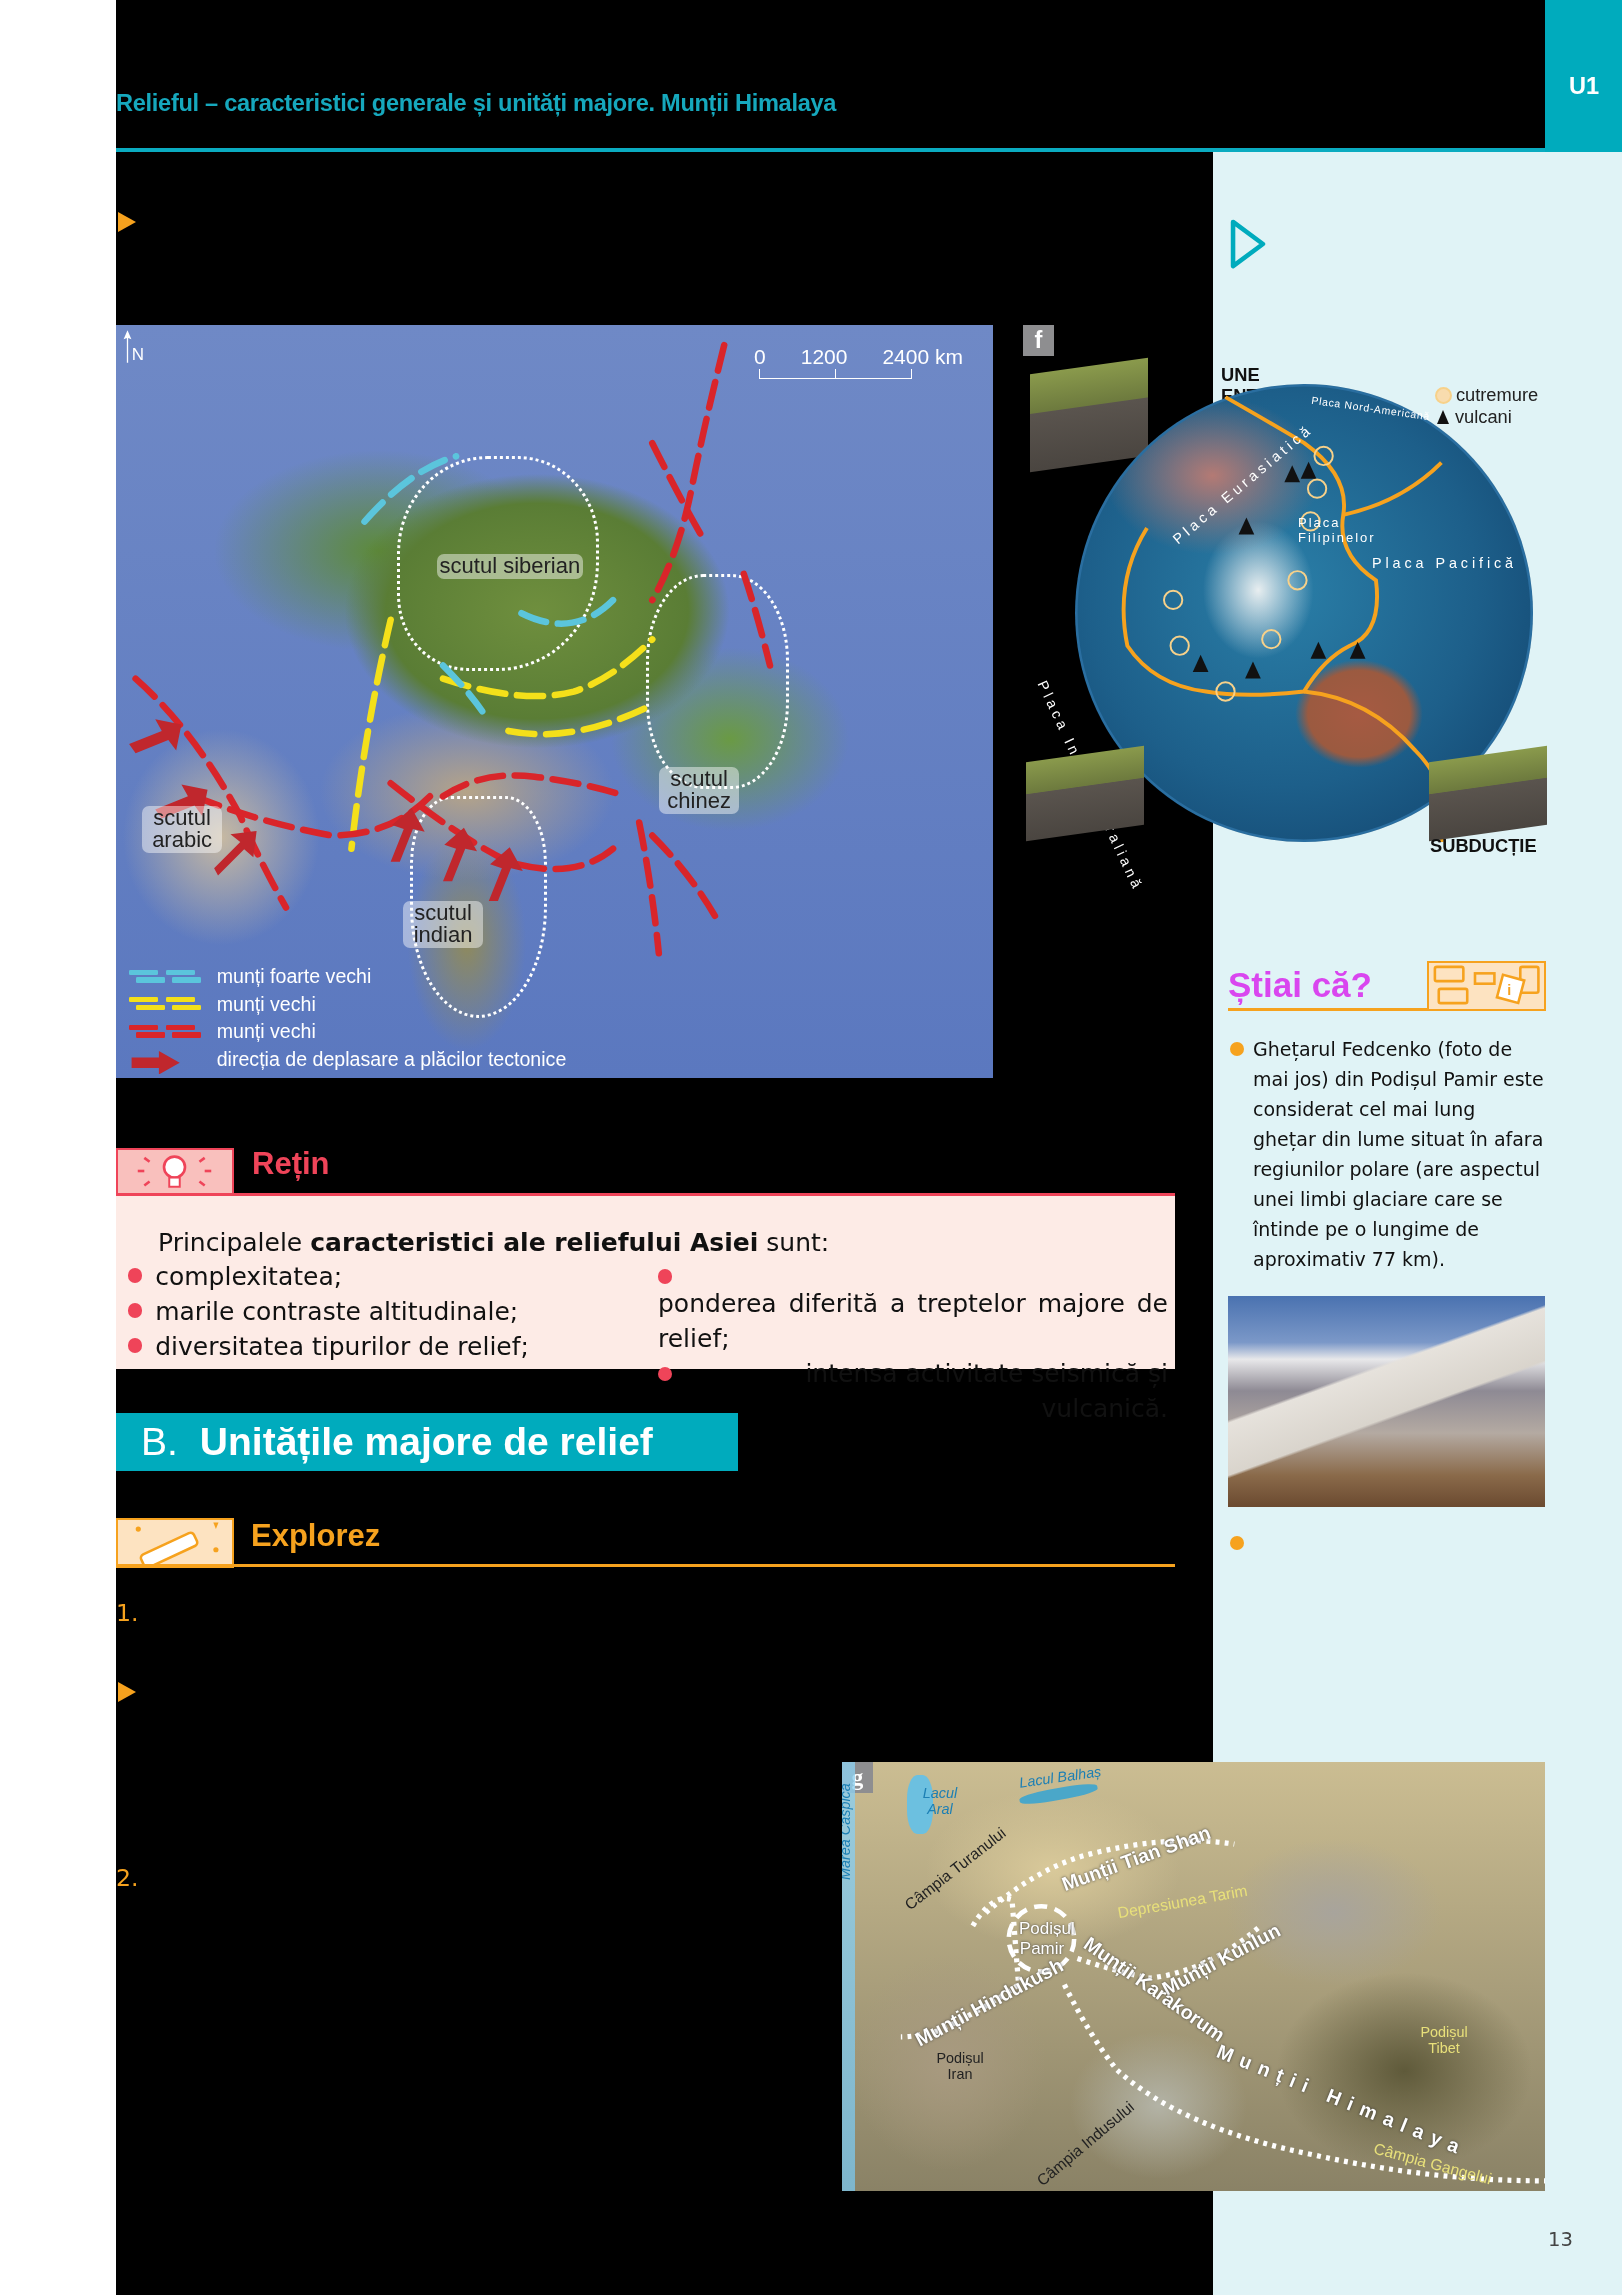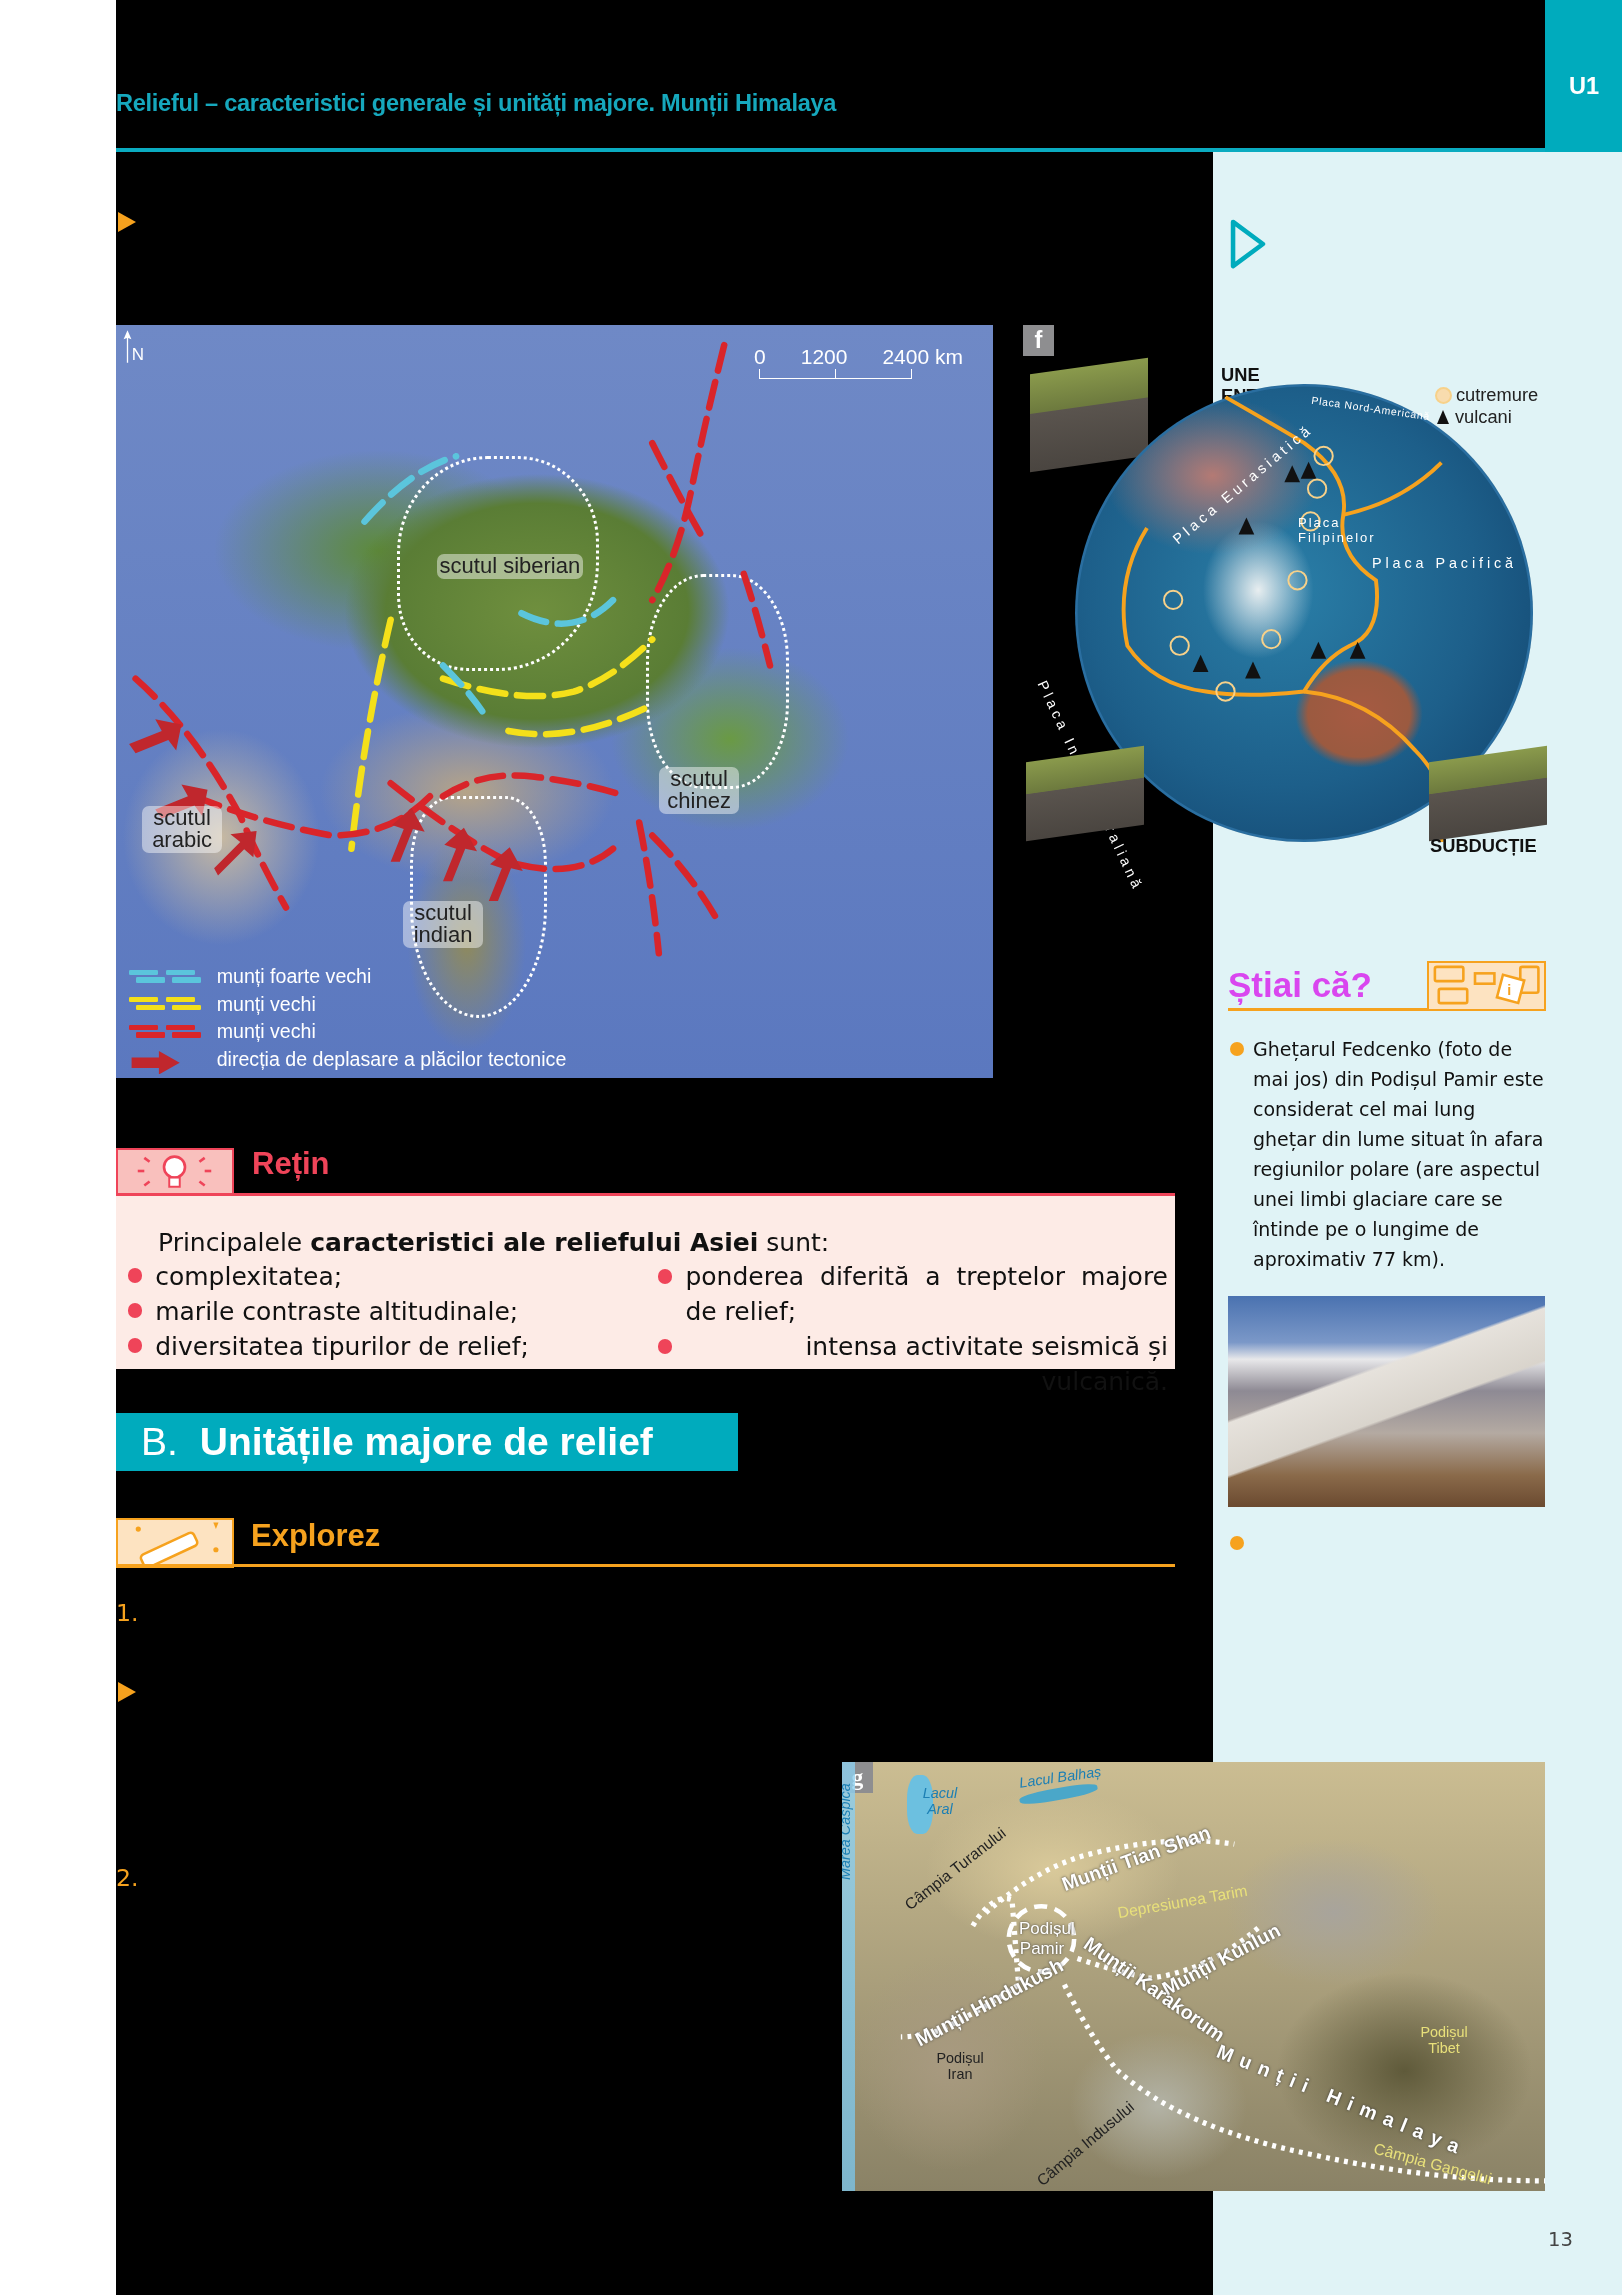--- a/index.html
+++ b/index.html
@@ -255,21 +255,21 @@
 <div class="abs retin-title">Rețin</div>
 <div class="abs retin-rule"></div>
 <div class="abs retin-box">
   <div class="abs retin-text" style="left:42px;top:29px;"><span>Principalele </span><b>caracteristici ale reliefului Asiei</b><span> sunt:</span></div>
   <div class="abs retin-text" style="left:11.8px;top:63px;width:497px;">
     <div><span class="bullet-red"></span><span>complexitatea;</span></div>
     <div><span class="bullet-red"></span><span>marile contraste altitudinale;</span></div>
     <div><span class="bullet-red"></span><span>diversitatea tipurilor de relief;</span></div>
   </div>
   <div class="abs retin-text" style="left:542px;top:63px;width:510px;">
-    <div style="display:flex;">
+    <div style="display:flex;flex-direction:column;">
         <span class="bullet-red" style="flex:none;margin-top:13px;"></span>
         <span style="text-align:justify;">ponderea diferită a treptelor majore de relief;</span>
       </div>
     <div style="display:flex;text-align:right;">
         <span class="bullet-red" style="flex:none;margin-top:13px;"></span>
         <span>intensa activitate seismică și vulcanică.</span>
       </div>
   </div>
 </div>
 

